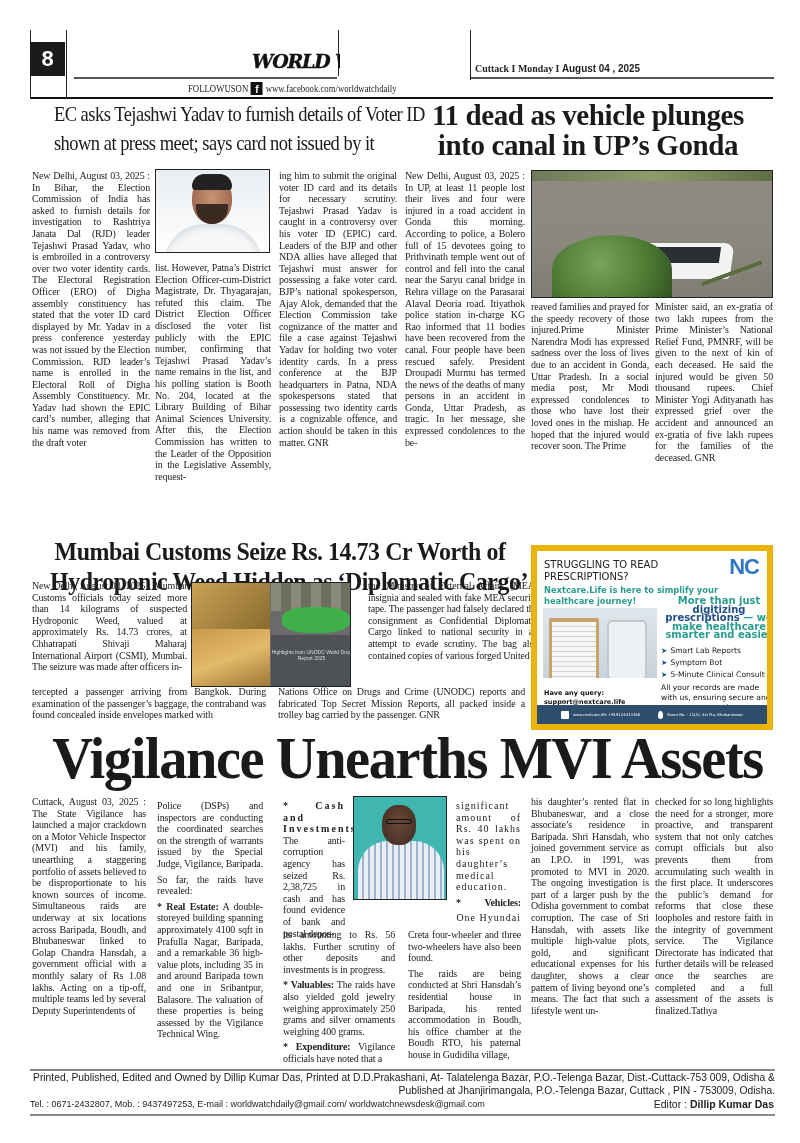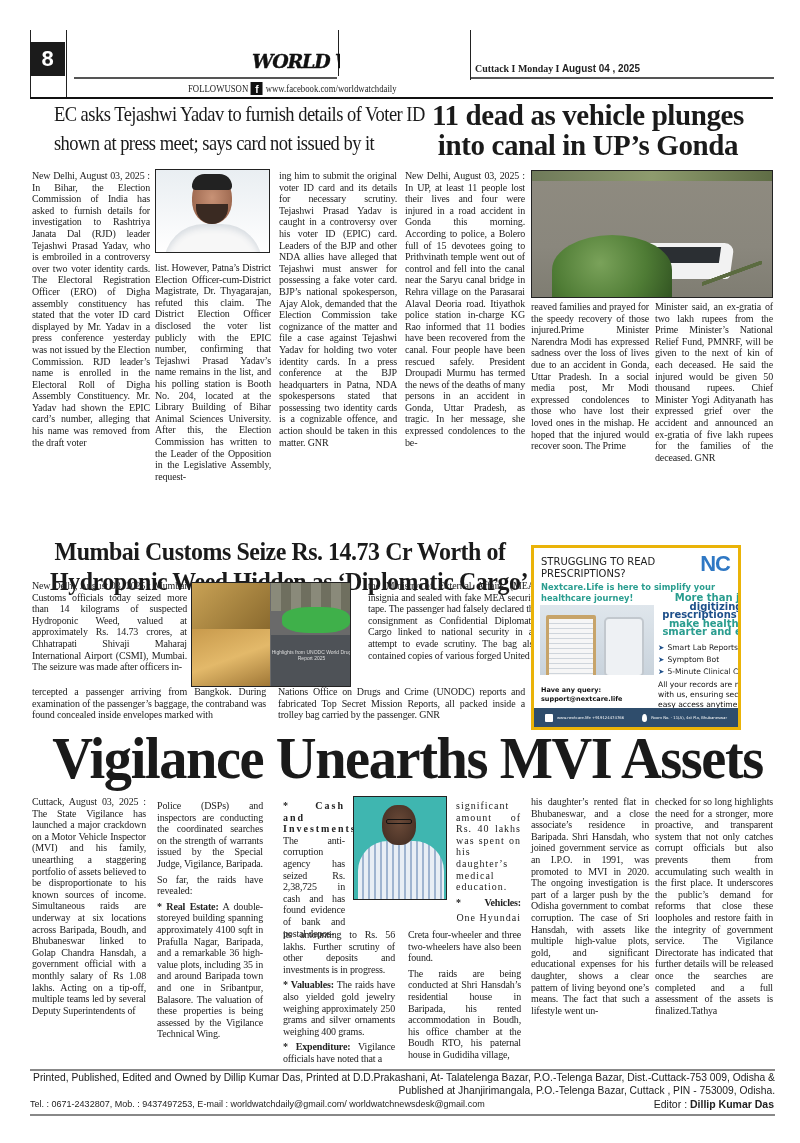--- a/index.html
+++ b/index.html
@@ -41,21 +41,21 @@
 .ph-customs .q1{position:absolute;left:0;top:0;width:78px;height:46px;background:linear-gradient(135deg,#c9a255,#8a6a2e)}
 .ph-customs .q2{position:absolute;left:79px;top:0;width:81px;height:28px;background:repeating-linear-gradient(90deg,#8a8a7a 0 10px,#6f6f5f 10px 20px)}
 .ph-customs .q2b{position:absolute;left:90px;top:24px;width:68px;height:26px;border-radius:40%;background:#3fb04a}
 .ph-customs .q3{position:absolute;left:0;top:46px;width:78px;height:59px;background:linear-gradient(160deg,#c89a4c,#e3b96a 50%,#9c7434)}
 .ph-customs .q4{position:absolute;left:79px;top:52px;width:81px;height:53px;background:#4e5257;color:#ddd;font-family:"Liberation Sans",sans-serif;font-size:5px;line-height:6px;text-align:center;padding-top:14px}
 .ph-mvi{left:353px;top:796px;width:94px;height:104px;background:#3fb6b0}
 .ph-mvi .head{position:absolute;left:28px;top:8px;width:34px;height:40px;border-radius:45%;background:radial-gradient(ellipse at 50% 45%,#6b4a38 0%,#3e2a20 100%)}
 .ph-mvi .shirt{position:absolute;left:4px;top:44px;width:86px;height:62px;border-radius:30px 30px 0 0;background:repeating-linear-gradient(90deg,#e8eef5 0 4px,#9fb4d0 4px 6px)}
 .ph-mvi .glasses{position:absolute;left:32px;top:22px;width:26px;height:5px;border:1px solid #111;border-radius:2px}
 
-.ad{left:531px;top:545px;width:210px;height:185px;border:3px solid #eab308;background:#fff;overflow:hidden;font-family:"DejaVu Sans",sans-serif}
+.ad{left:531px;top:545px;width:242px;height:185px;border:6px solid #eab308;background:#fff;overflow:hidden;font-family:"DejaVu Sans",sans-serif}
 .ad-h1{position:absolute;left:7px;top:8px;font-size:10px;line-height:12px;color:#222;font-weight:normal;width:170px}
 .ad-h2{position:absolute;left:7px;top:34px;width:190px;font-size:8.3px;line-height:11px;color:#2a9d8f;font-weight:bold}
 .ad-logo{position:absolute;right:8px;top:3px;font-family:"Liberation Sans",sans-serif;font-size:22px;font-weight:bold;color:#2f78c4;letter-spacing:-1px}
 .ad-img{position:absolute;left:6px;top:57px;width:114px;height:70px;background:linear-gradient(180deg,#dfe6ec,#c9d3dc);overflow:hidden}
 .ad-img .clip{position:absolute;left:6px;top:10px;width:50px;height:62px;background:#c7a46a;border-radius:2px}
 .ad-img .paper{position:absolute;left:9px;top:14px;width:44px;height:56px;background:repeating-linear-gradient(180deg,#f6f6f6 0 4px,#cfd5db 4px 5px)}
 .ad-img .phone{position:absolute;left:64px;top:12px;width:40px;height:60px;background:#eef1f4;border:2px solid #c2c8ce;border-radius:5px}
 .ad-right{position:absolute;left:124px;top:46px;width:116px;font-size:7px;line-height:9px;color:#333}
 .ad-right .lead{text-align:center;color:#2a9d8f;font-weight:bold;font-size:10px;line-height:8.5px}
 .ad-right .lead b{color:#1d4f8a}

